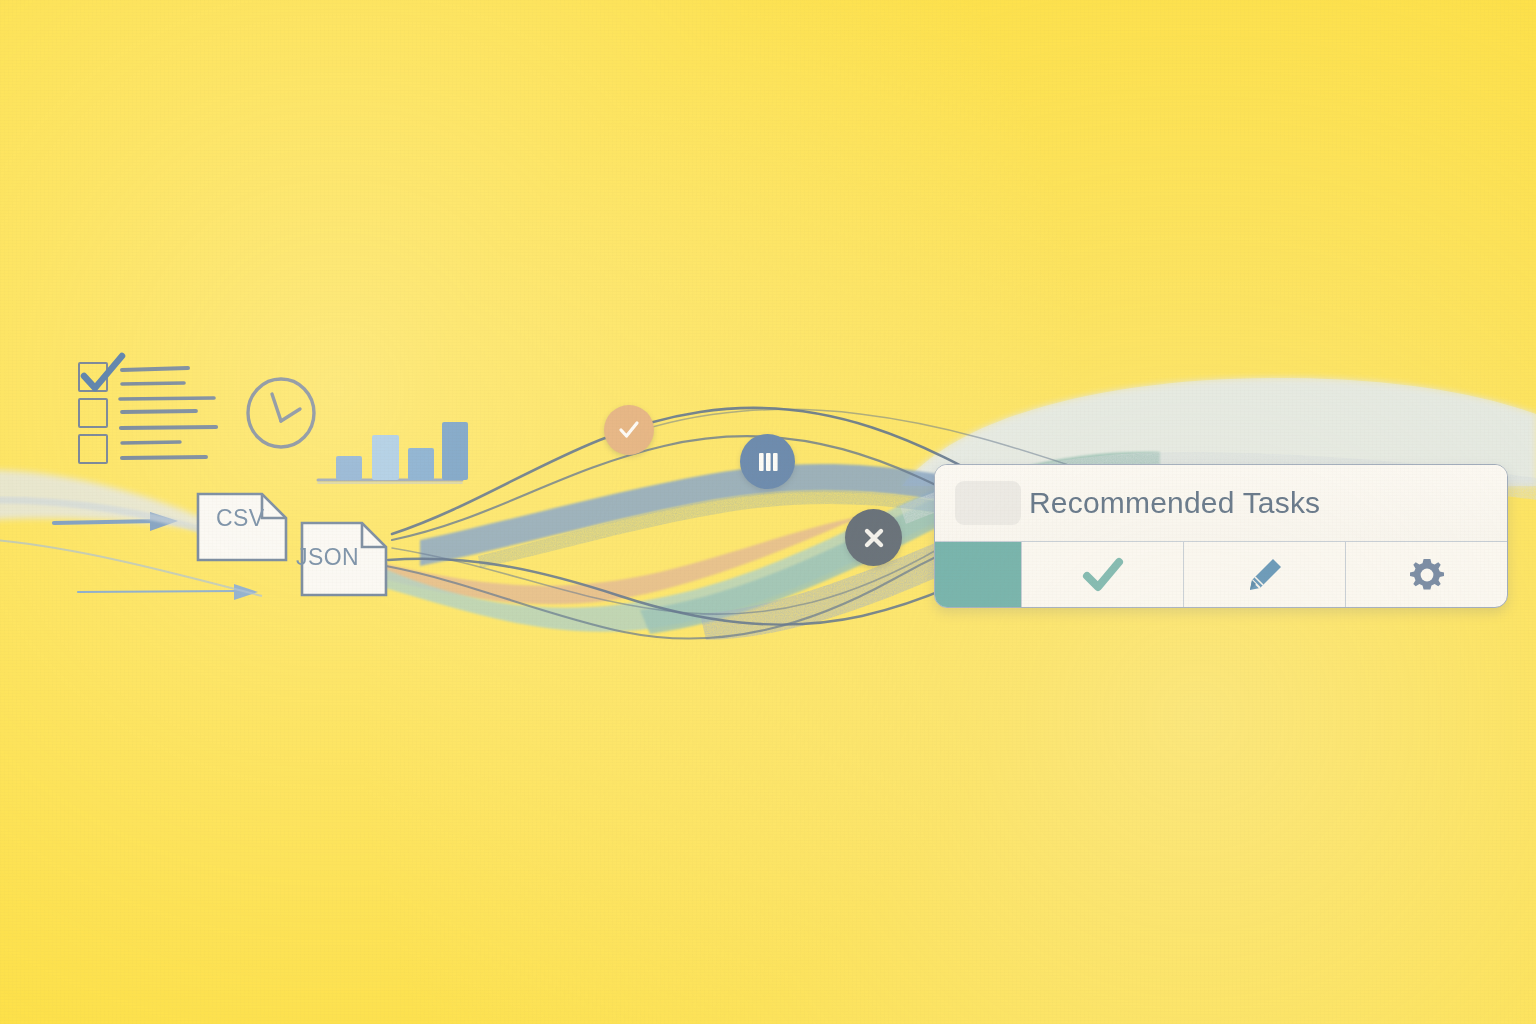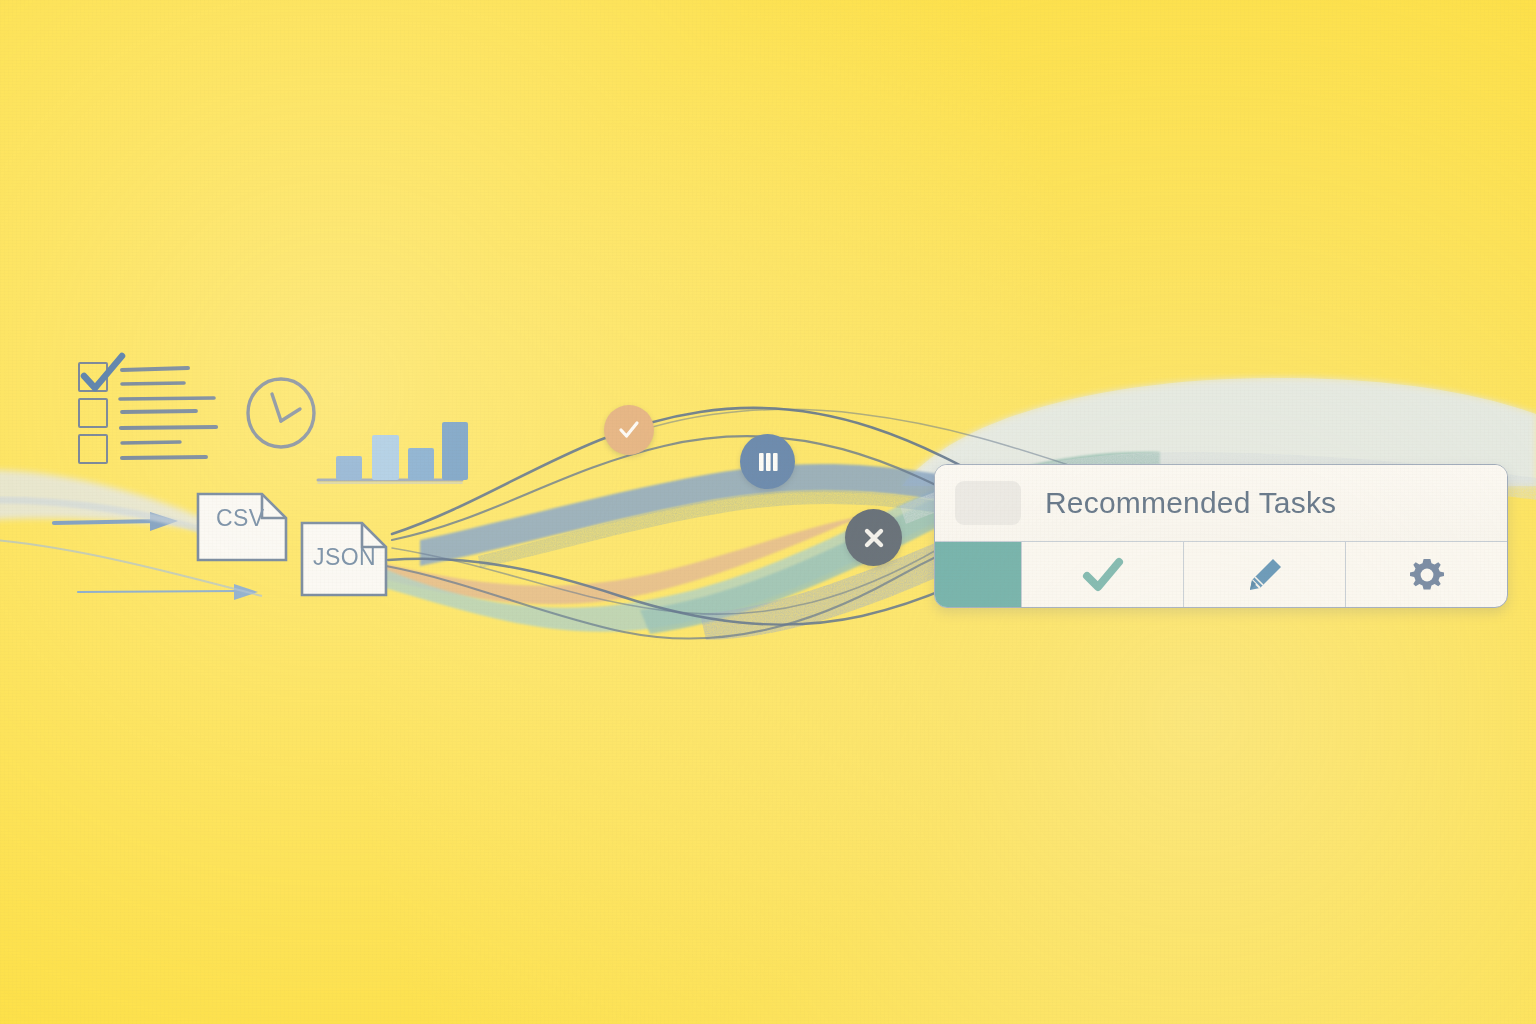--- a/index.html
+++ b/index.html
@@ -56,21 +56,21 @@
     background: linear-gradient(180deg,#fcf9f3 0%, #f8f5ee 100%);
   }
   .head-chip {
     width: 66px;
     height: 44px;
     margin-left: 20px;
     border-radius: 9px;
     background: #e8e6e1;
   }
   .card-title {
-    margin-left: 24px;
+    margin-left: 8px;
     font-size: 30px;
     letter-spacing: .2px;
     color: #3f566f;
     font-family: "Liberation Sans", sans-serif;
     white-space: nowrap;
   }
   .card-body {
     display: flex;
     height: 66px;
   }
@@ -239,21 +239,21 @@
   </div>
 
   <div class="barwrap" style="left:336px;top:408px;width:130px;height:72px;">
     <div class="bar" style="left: 0px; width: 26px; height: 34%; background: rgb(123, 164, 201);"></div>
     <div class="bar" style="left: 36px; width: 27px; height: 62%; background: rgb(156, 194, 221);"></div>
     <div class="bar" style="left: 72px; width: 26px; height: 45%; background: rgb(110, 157, 196);"></div>
     <div class="bar" style="left: 106px; width: 26px; height: 80%; background: rgb(95, 143, 184);"></div>
   </div>
 
   <div class="ico-label" style="left:216px;top:505px;">CSV</div>
-  <div class="ico-label" style="left:313px;top:544px;">JSON</div>
+  <div class="ico-label" style="left:296px;top:544px;">JSON</div>
 
   <div class="badge" style="left:604px;top:405px;width:50px;height:50px;background:#e0a263;">
     <svg width="28" height="28" viewBox="0 0 28 28">
       <path d="M6,14 L11.5,20 L22,7" fill="none" stroke="#fdfbf6" stroke-width="3.2" stroke-linecap="round" stroke-linejoin="round"></path>
     </svg>
     <span class="hidden-text">approved</span>
   </div>
 
   <div class="badge" style="left:740px;top:434px;width:55px;height:55px;background:#456c99;">
     <svg width="26" height="24" viewBox="0 0 26 24">

